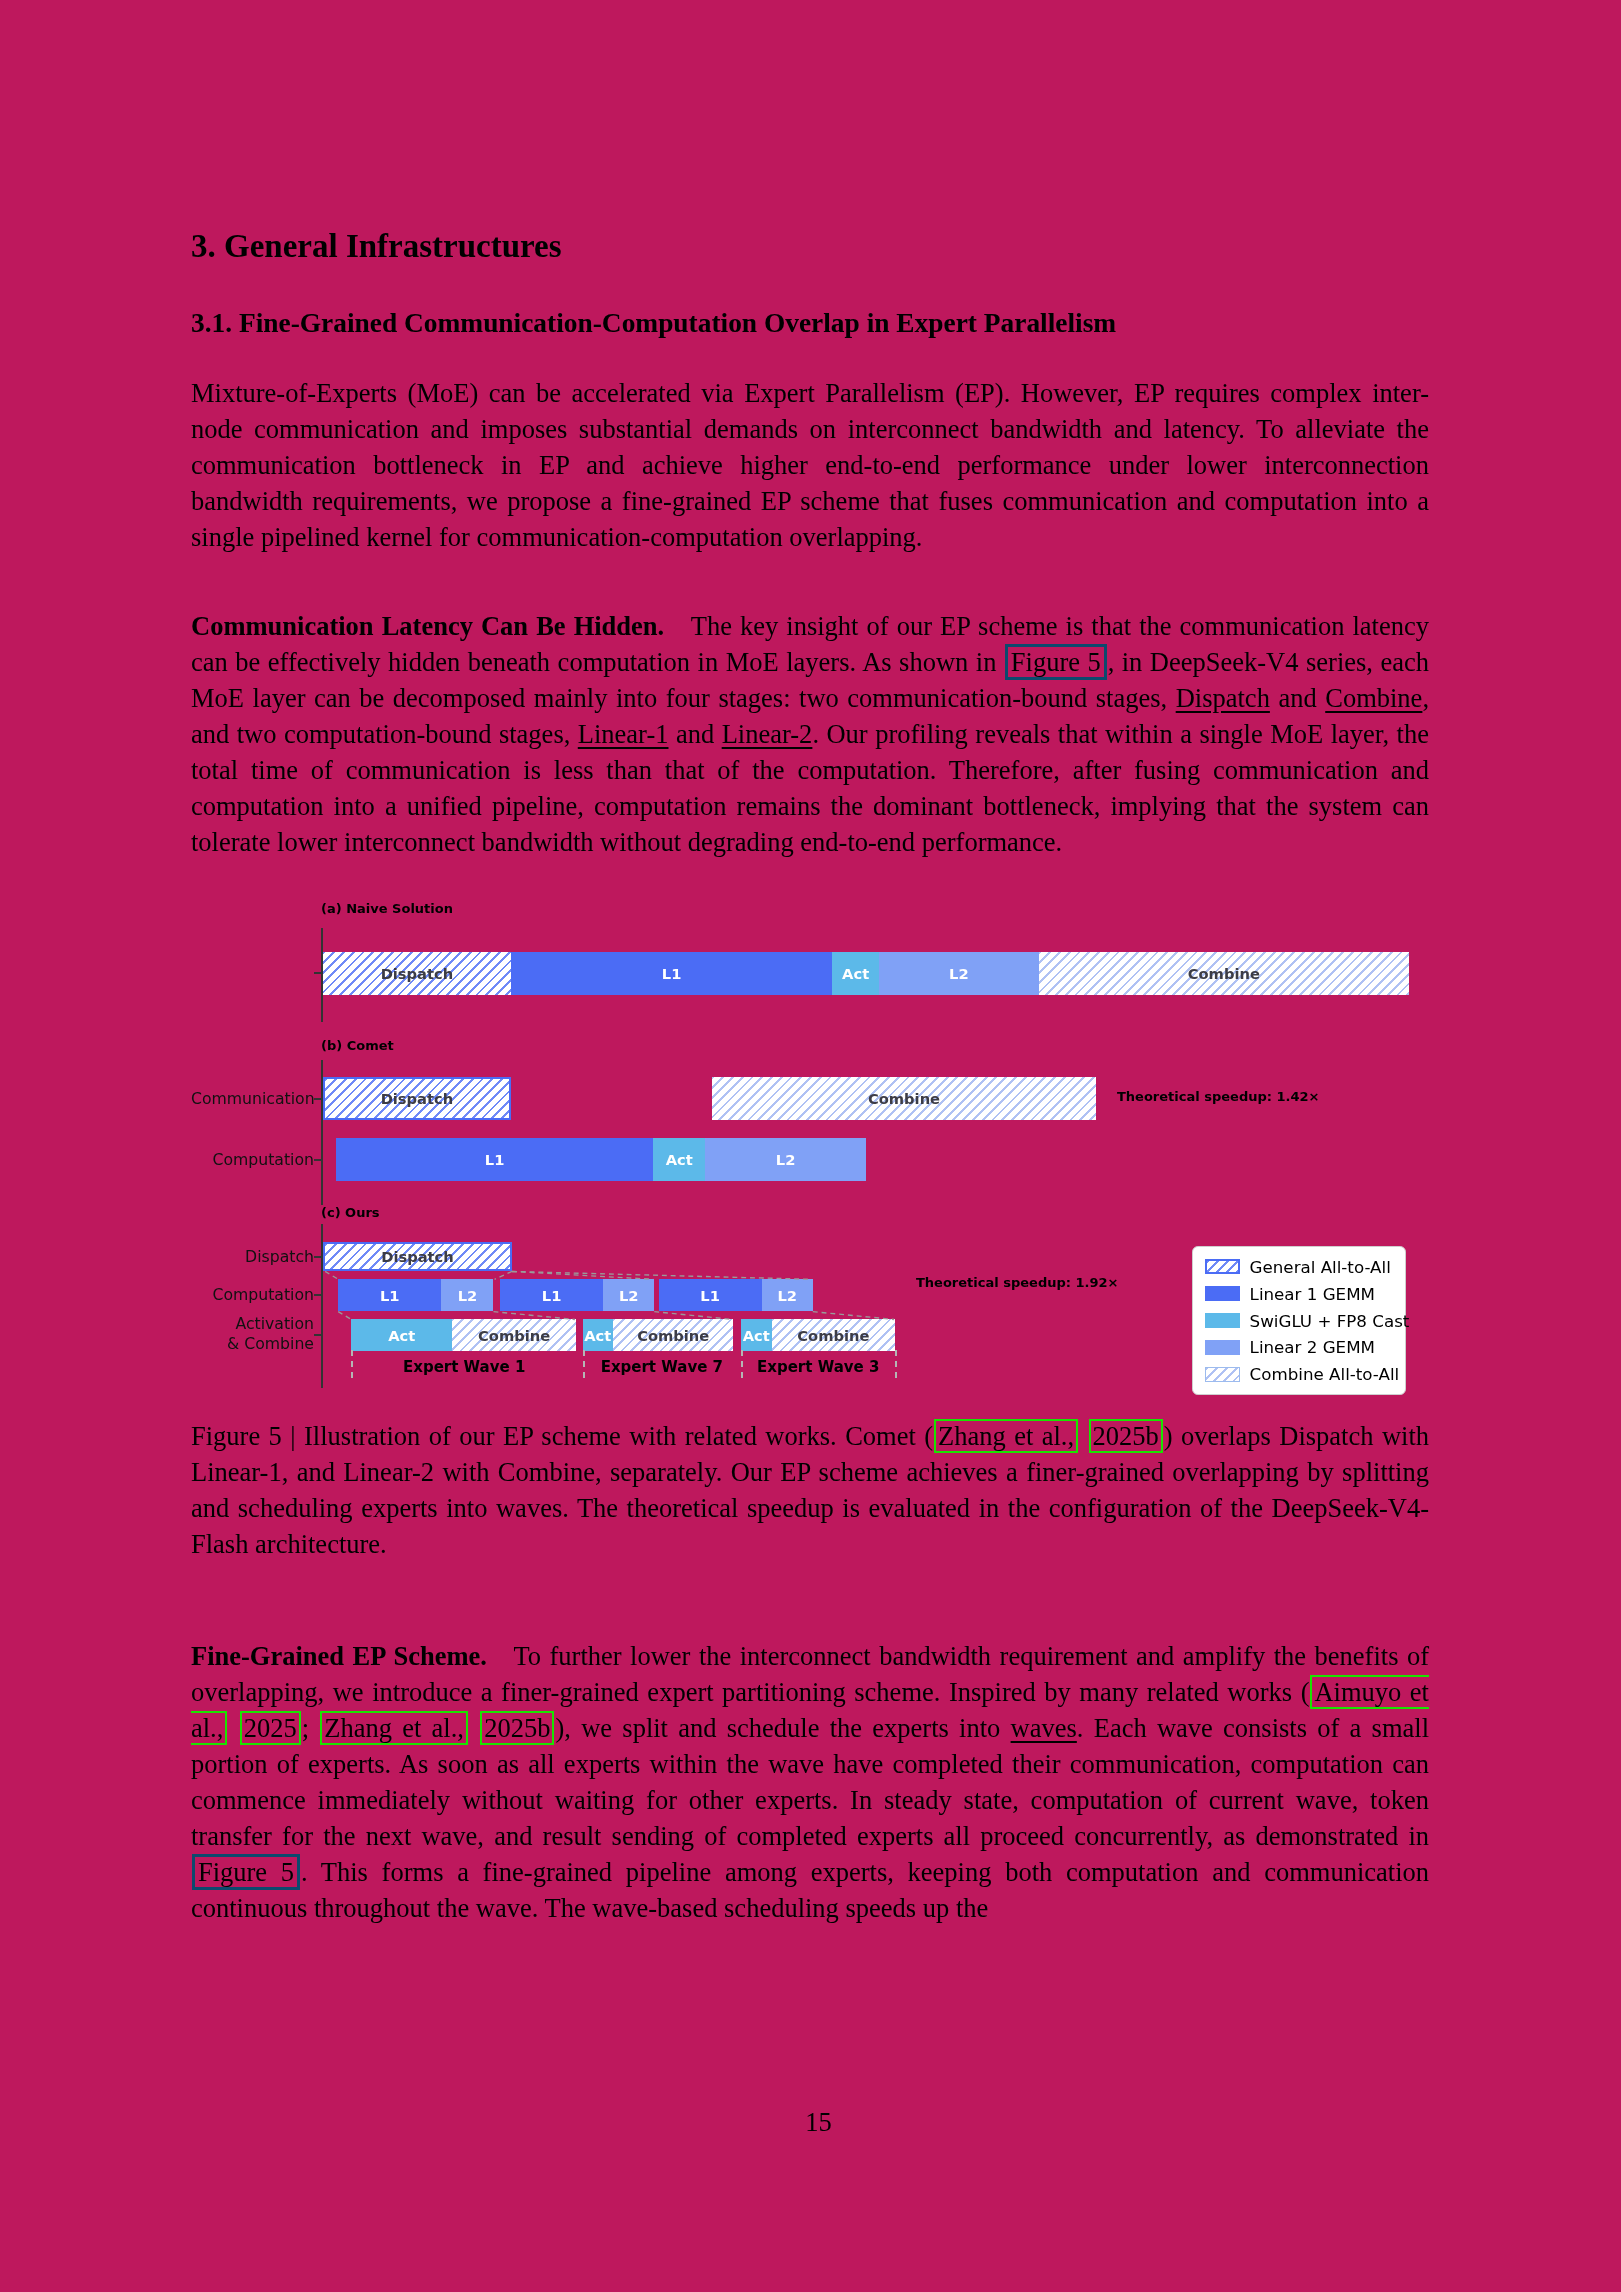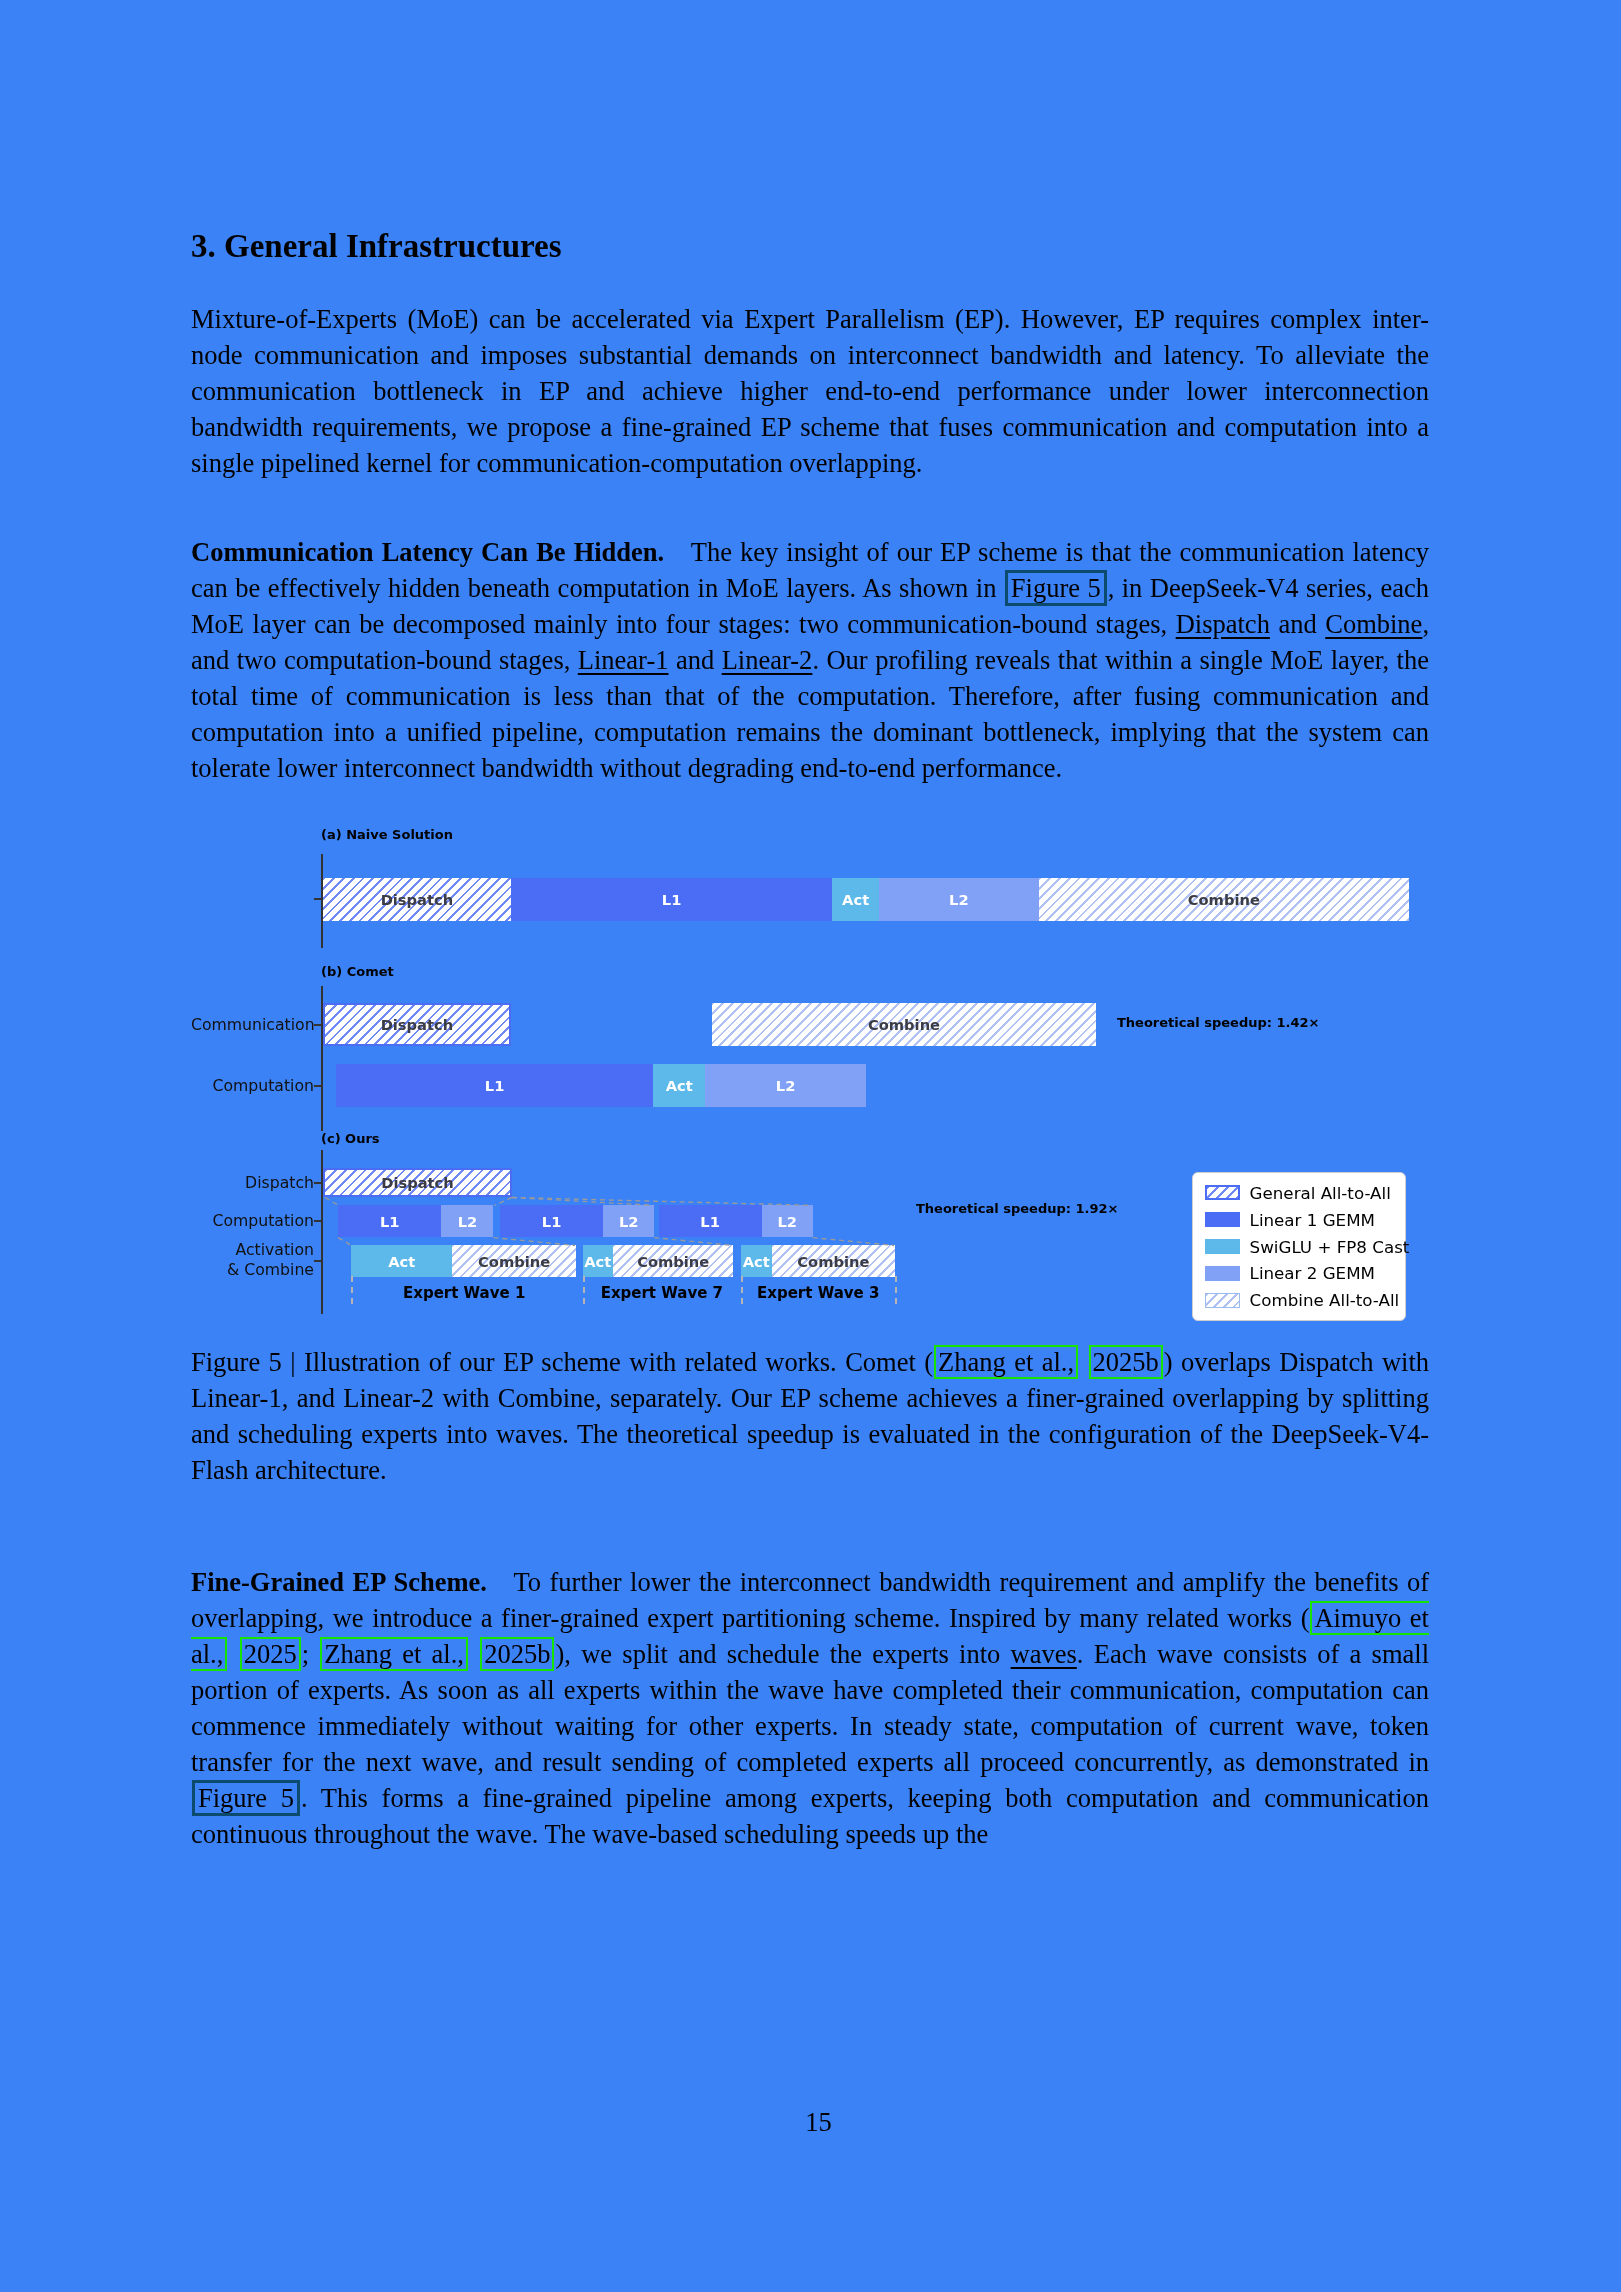--- a/index.html
+++ b/index.html
@@ -1,16 +1,16 @@
 <!DOCTYPE html>
 <html><head>
 <meta charset="utf-8">
 <style>
   html,body{margin:0;padding:0;background:#e8e8e8;}
-  #page{width:1621px;height:2293px;position:relative;background:#3b82f6;color:#000;
+  #page{width:1621px;height:2293px;position:relative;background:#be185d;color:#000;
         font-family:"Liberation Serif",serif;overflow:hidden;margin:0 auto;}
   .col{position:absolute;left:191px;top:0;width:1238px;}
   h2{margin:227px 0 0 0;font-size:33px;line-height:39px;font-weight:bold;}
   h3{margin:41px 0 0 0;font-size:27.4px;line-height:33px;font-weight:bold;}
   p.body{margin:35px 0 0 0;font-size:26.5px;line-height:36px;text-align:justify;}
   p.mt-lg{margin-top:53px;}
   p.mt-xl{margin-top:76px;}
   .t-bold{font-weight:bold;}
   .t-u{text-decoration:underline;text-underline-offset:3.9px;text-decoration-thickness:1.5px;}
   .t-red{border:3px solid #0c4a6e;padding:0 2.9px;margin:0 1px;}
@@ -46,20 +46,21 @@
   .swatch.seg-combine{border:1px solid #9cbbee;}
   .llabel{font-size:16.7px;color:#000;white-space:nowrap;}
 </style>
 </head>
 <body>
 
 <div id="page">
   <div class="col">
 
     <h2>3. General Infrastructures</h2>
+    <h3>3.1. Fine-Grained Communication-Computation Overlap in Expert Parallelism</h3>
 
     <p class="body"><span>Mixture-of-Experts (MoE) can be accelerated via Expert Parallelism (EP). However, EP requires complex inter-node communication and imposes substantial demands on interconnect bandwidth and latency. To alleviate the communication bottleneck in EP and achieve higher end-to-end performance under lower interconnection bandwidth requirements, we propose a fine-grained EP scheme that fuses communication and computation into a single pipelined kernel for communication-computation overlapping.</span></p>
     <p class="body mt-lg"><span class="t-bold">Communication Latency Can Be Hidden.</span><span>  The key insight of our EP scheme is that the communication latency can be effectively hidden beneath computation in MoE layers. As shown in </span><span class="t-red">Figure 5</span><span>, in DeepSeek-V4 series, each MoE layer can be decomposed mainly into four stages: two communication-bound stages, </span><span class="t-u">Dispatch</span><span> and </span><span class="t-u">Combine</span><span>, and two computation-bound stages, </span><span class="t-u">Linear-1</span><span> and </span><span class="t-u">Linear-2</span><span>. Our profiling reveals that within a single MoE layer, the total time of communication is less than that of the computation. Therefore, after fusing communication and computation into a unified pipeline, computation remains the dominant bottleneck, implying that the system can tolerate lower interconnect bandwidth without degrading end-to-end performance.</span></p>
 
     <div class="figure">
 
       <span class="plabel" style="top:7.8px">(a) Naive Solution</span>
       <div class="axis" style="top:35px;height:94px"></div>
       <div class="tick" style="top:79px"></div>
       <div class="barrow" style="top:59px;height:43px">

